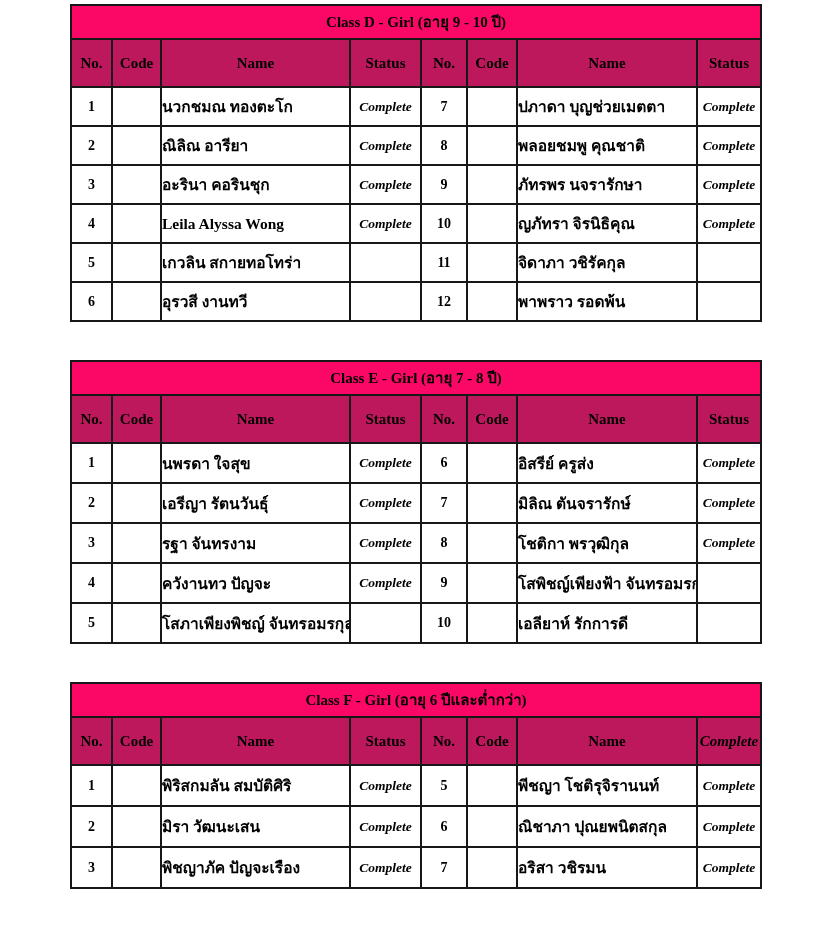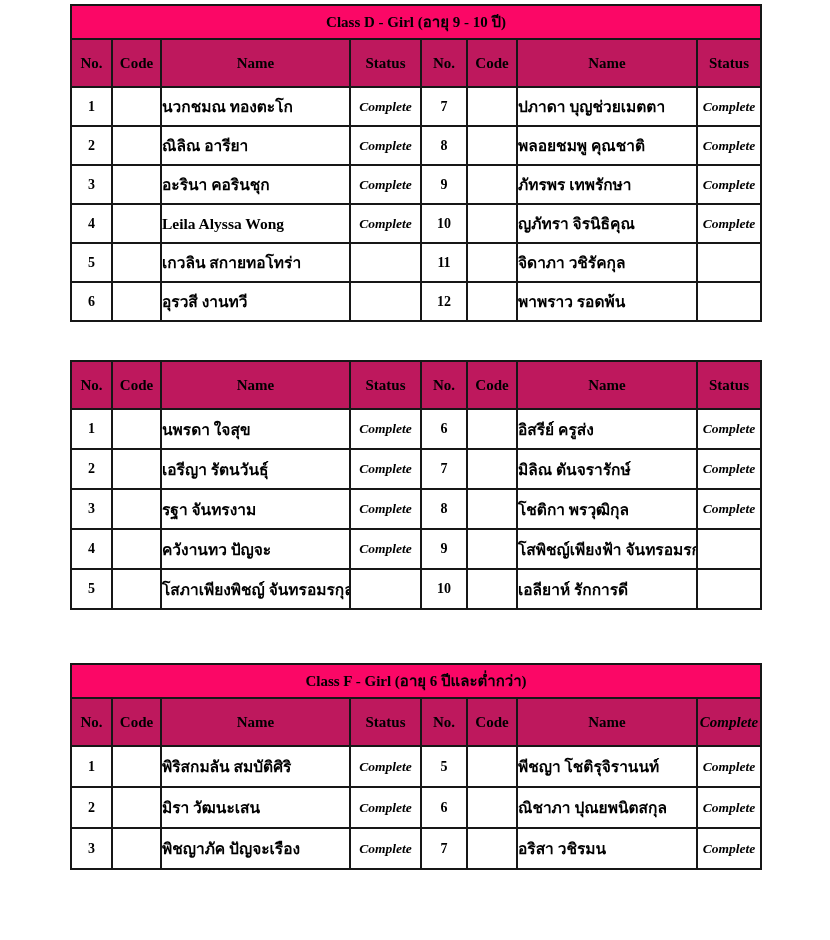--- a/index.html
+++ b/index.html
@@ -5,21 +5,21 @@
   html,body{margin:0;padding:0;}
   body{
     width:830px;height:940px;overflow:hidden;background:#ffffff;
     font-family:"Liberation Serif","DejaVu Serif",serif;color:#000;
   }
   table.roster{
     border-collapse:collapse;table-layout:fixed;width:690px;margin-left:70px;border-radius:9px;
   }
   .t1{margin-top:4px;}
   .t2{margin-top:38px;}
-  .t3{margin-top:53px;}
+  .t3{margin-top:38px;}
   .roster th,.roster td{
     border:2px solid #171717;padding:0;overflow:hidden;white-space:nowrap;
   }
   .title-bar{
     background:var(--pink,#fb0766);
     height:32px;text-align:center;vertical-align:middle;
     font-weight:bold;font-size:15px;color:#000;
   }
   .col-hdr th{
     height:46px;background:#be185d;text-align:center;vertical-align:middle;
@@ -93,21 +93,21 @@
         <td class="c-name">พลอยชมพู คุณชาติ</td>
         <td class="c-status">Complete</td>
       </tr>
       <tr>
         <td class="c-no">3</td>
         <td class="c-code"></td>
         <td class="c-name">อะรินา คอรินชุก</td>
         <td class="c-status">Complete</td>
         <td class="c-no">9</td>
         <td class="c-code"></td>
-        <td class="c-name">ภัทรพร เทพรักษา</td>
+        <td class="c-name">ภัทรพร นจรารักษา</td>
         <td class="c-status">Complete</td>
       </tr>
       <tr>
         <td class="c-no">4</td>
         <td class="c-code"></td>
         <td class="c-name">Leila Alyssa Wong</td>
         <td class="c-status">Complete</td>
         <td class="c-no">10</td>
         <td class="c-code"></td>
         <td class="c-name">ญภัทรา จิรนิธิคุณ</td>
@@ -141,20 +141,23 @@
       <col style="width:41px">
         <col style="width:49px">
         <col style="width:189px">
         <col style="width:71px">
       <col style="width:46px">
         <col style="width:50px">
         <col style="width:180px">
         <col style="width:64px">
     </colgroup>
     <thead>
+      <tr>
+        <th colspan="8" class="title-bar">Class E - Girl (อายุ 7 - 8 ปี)</th>
+      </tr>
       <tr class="col-hdr">
         <th>No.</th>
         <th>Code</th>
         <th>Name</th>
         <th>Status</th>
         <th>No.</th>
         <th>Code</th>
         <th>Name</th>
         <th>Status</th>
       </tr>

